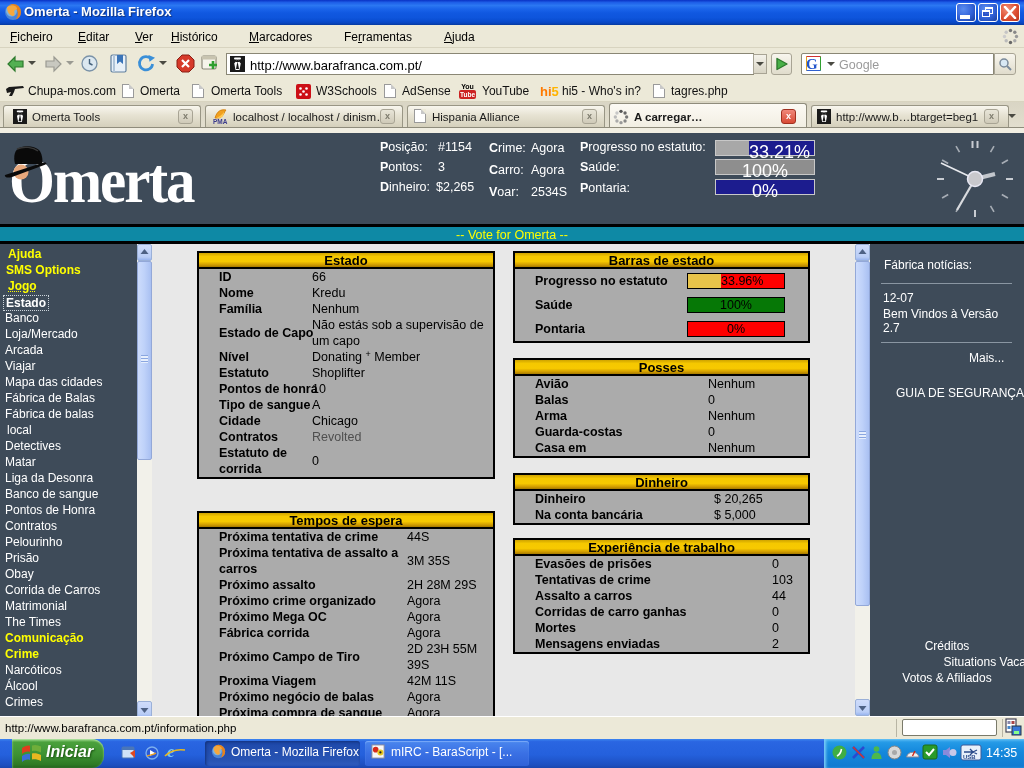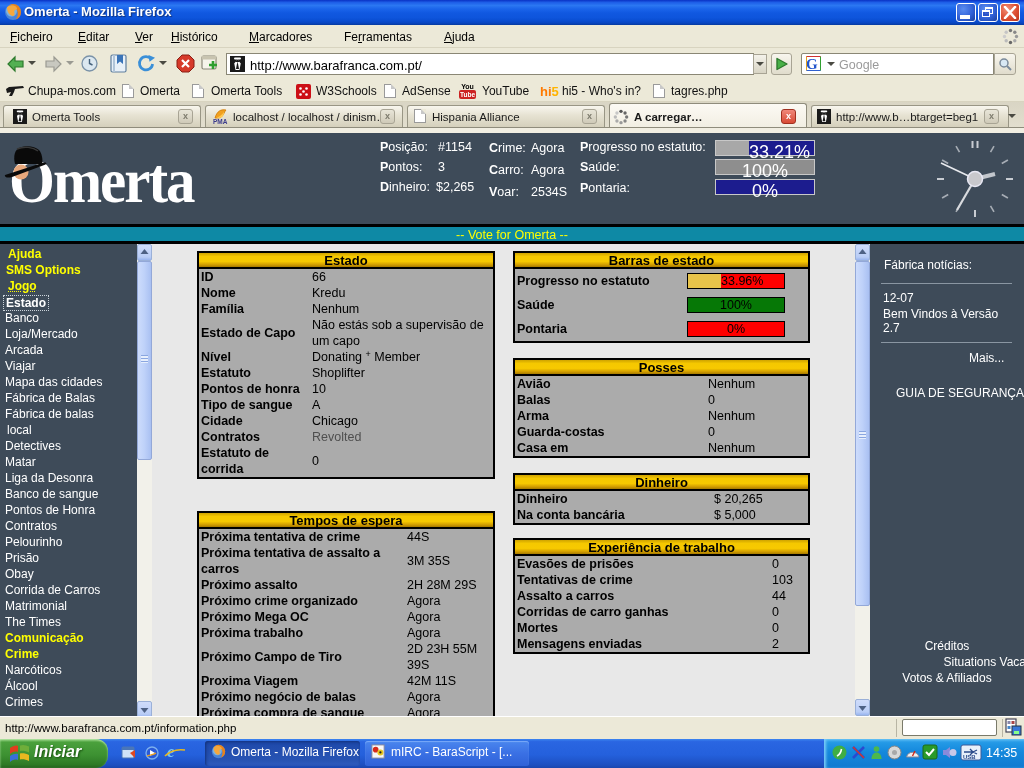--- a/index.html
+++ b/index.html
@@ -39,39 +39,39 @@
 #votetext{left:0;top:228px;width:1024px;text-align:center;color:#ffff00;font-size:12.5px}
 #leftmenu{left:0;top:244px;width:137px;height:472px;background:#3e4b59}
 #midframe{left:152px;top:244px;width:703px;height:472px;background:#e8e8e8}
 #rightframe{left:870px;top:244px;width:154px;height:472px;background:#3e4b59}
 
 .mi{left:6px;width:130px;height:16px;font-size:12px;color:#fff;white-space:nowrap}
 .miy{color:#ffff00;font-weight:bold}
 
 .gt{border:2px solid #000;background:#ababab}
 .gt .hd{height:16px;line-height:15px;background:linear-gradient(180deg,#cfa300 0%,#f5c800 25%,#f7c900 60%,#cf9a00 85%,#a57a00 100%);border-bottom:2px solid #000;text-align:center;font-weight:bold;font-size:13px;color:#000}
-.row{position:relative;font-size:12.5px;font-weight:bold;color:#000;line-height:16px;padding-left:2px}
+.row{position:relative;font-size:12.5px;font-weight:bold;color:#000;line-height:16px;padding-left:20px}
 .row .v{position:absolute;top:0;font-weight:normal}
 
 #statusbar{left:0;top:716px;width:1024px;height:23px;background:#ece9d8;border-top:1px solid #fff}
 .hstat{font-size:12.5px;color:#fff;white-space:nowrap}
 .hbar{width:100px;height:16px;background:#1c1c8e;border:1px solid #c8c8c8}
 .hbt{position:absolute;top:1px;font-size:18px;color:#fff}
 .rnews{color:#fff;font-size:12px}
 .newshr{height:1px;background:#8a96a2}
 .sbar{background:#f2f1ea}
 .sbtn{width:15px;height:17px;background:linear-gradient(180deg,#cfdcfb,#b9cdf6 80%,#98b4ef);border:1px solid #9ab0d8;border-radius:2px}
 .sthumb{width:15px;background:linear-gradient(90deg,#cddcfc,#bed1f9 50%,#a9c0f2);border:1px solid #93a8d8;border-radius:2px}
 .sgrip{width:7px;height:8px;background:repeating-linear-gradient(180deg,#8aa6e0 0,#8aa6e0 1px,#e6eefc 1px,#e6eefc 3px)}
 .bbar{position:absolute;left:172px;top:4px;width:98px;height:16px;border:1px solid #000;font-weight:normal;line-height:15px;font-size:12.5px}
 #midframe .gt{overflow:hidden}
 
 
 #taskbar{left:0;top:739px;width:1024px;height:29px;background:linear-gradient(180deg,#3c85f0 0%,#2a66e2 9%,#2460dc 55%,#1d4fc0 90%,#1a46ad 100%)}
-#startbtn{left:0;top:739px;width:108px;height:29px;background:linear-gradient(180deg,#7cc46a 0%,#4aa03c 12%,#3d9132 55%,#2e7a25 88%,#25641e 100%);border-radius:0 12px 12px 0;box-shadow:inset 0 1px 2px #b8e8a8}
+#startbtn{left:12px;top:739px;width:92px;height:29px;background:linear-gradient(180deg,#7cc46a 0%,#4aa03c 12%,#3d9132 55%,#2e7a25 88%,#25641e 100%);border-radius:0 12px 12px 0;box-shadow:inset 0 1px 2px #b8e8a8}
 .taskbtn{top:741px;height:25px;border-radius:3px;font-size:12px;color:#fff;white-space:nowrap;overflow:hidden}
 #taskbtn1{left:205px;width:155px;background:linear-gradient(180deg,#1e48aa,#2854b4 80%,#2f5cc0);box-shadow:inset 1px 1px 3px #11307a}
 #taskbtn2{left:365px;width:164px;background:linear-gradient(180deg,#4a86ee 0%,#3a70e4 50%,#2f62d8 100%);box-shadow:inset 0 1px 1px #7aaaf8}
 #tray{left:824px;top:739px;width:200px;height:29px;background:linear-gradient(180deg,#2aa0ea 0%,#1488dc 45%,#0f7ad0 100%);box-shadow:inset 2px 1px 3px #7accf8}
 </style>
 </head>
 <body>
 <div class="abs" id="titlebar"></div>
 <svg class="abs" style="left:4px;top:3px" width="18" height="18" viewBox="0 0 18 18">
     <circle cx="9" cy="9" r="8" fill="#4a84d8"></circle>
@@ -362,21 +362,21 @@
 <div class="row"><span>Contratos</span><span class="v" style="left:113px;color:#4f4f4f">Revolted</span></div>
 <div class="row" style="height:32px"><span style="display:inline-block;width:105px">Estatuto de corrida</span><span class="v" style="left:113px;top:8px">0</span></div>
 </div>
 <div class="abs gt" style="left:45px;top:267px;width:298px">
 <div class="hd">Tempos de espera</div>
 <div class="row"><span>Próxima tentativa de crime</span><span class="v" style="left:208px">44S</span></div>
 <div class="row" style="height:32px"><span style="display:inline-block;width:205px">Próxima tentativa de assalto a carros</span><span class="v" style="left:208px;top:8px">3M 35S</span></div>
 <div class="row"><span>Próximo assalto</span><span class="v" style="left:208px">2H 28M 29S</span></div>
 <div class="row"><span>Próximo crime organizado</span><span class="v" style="left:208px">Agora</span></div>
 <div class="row"><span>Próximo Mega OC</span><span class="v" style="left:208px">Agora</span></div>
-<div class="row"><span>Próxima trabalho</span><span class="v" style="left:208px">Agora</span></div>
+<div class="row"><span>Fábrica corrida</span><span class="v" style="left:208px">Agora</span></div>
 <div class="row" style="height:32px">
         <span style="position:absolute;top:8px">Próximo Campo de Tiro</span>
         <span class="v" style="left:208px;width:82px;display:inline-block">2D 23H 55M 39S</span>
       </div>
 <div class="row"><span>Proxima Viagem</span><span class="v" style="left:208px">42M 11S</span></div>
 <div class="row"><span>Próximo negócio de balas</span><span class="v" style="left:208px">Agora</span></div>
 <div class="row"><span>Próxima compra de sangue</span><span class="v" style="left:208px">Agora</span></div>
 </div>
 <div class="abs gt" style="left:361px;top:7px;width:297px">
 <div class="hd">Barras de estado</div>

